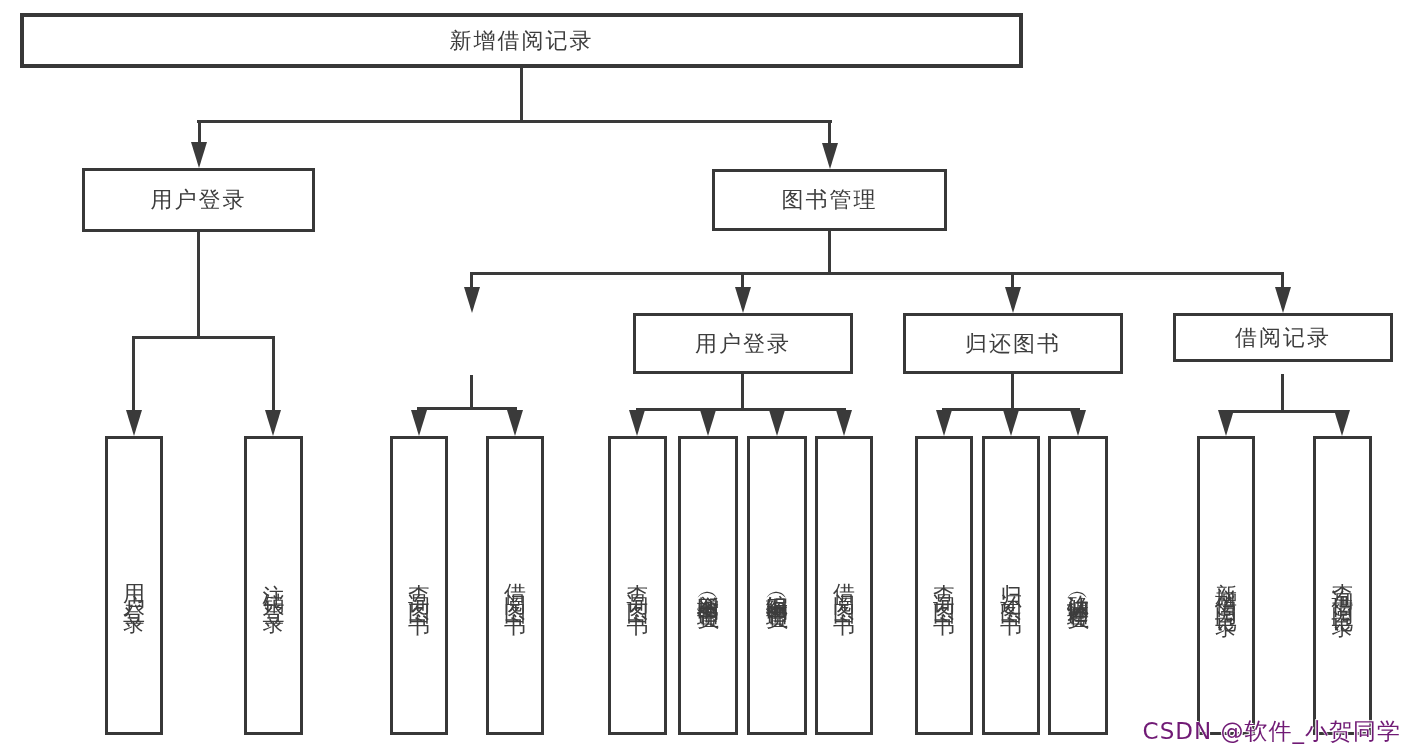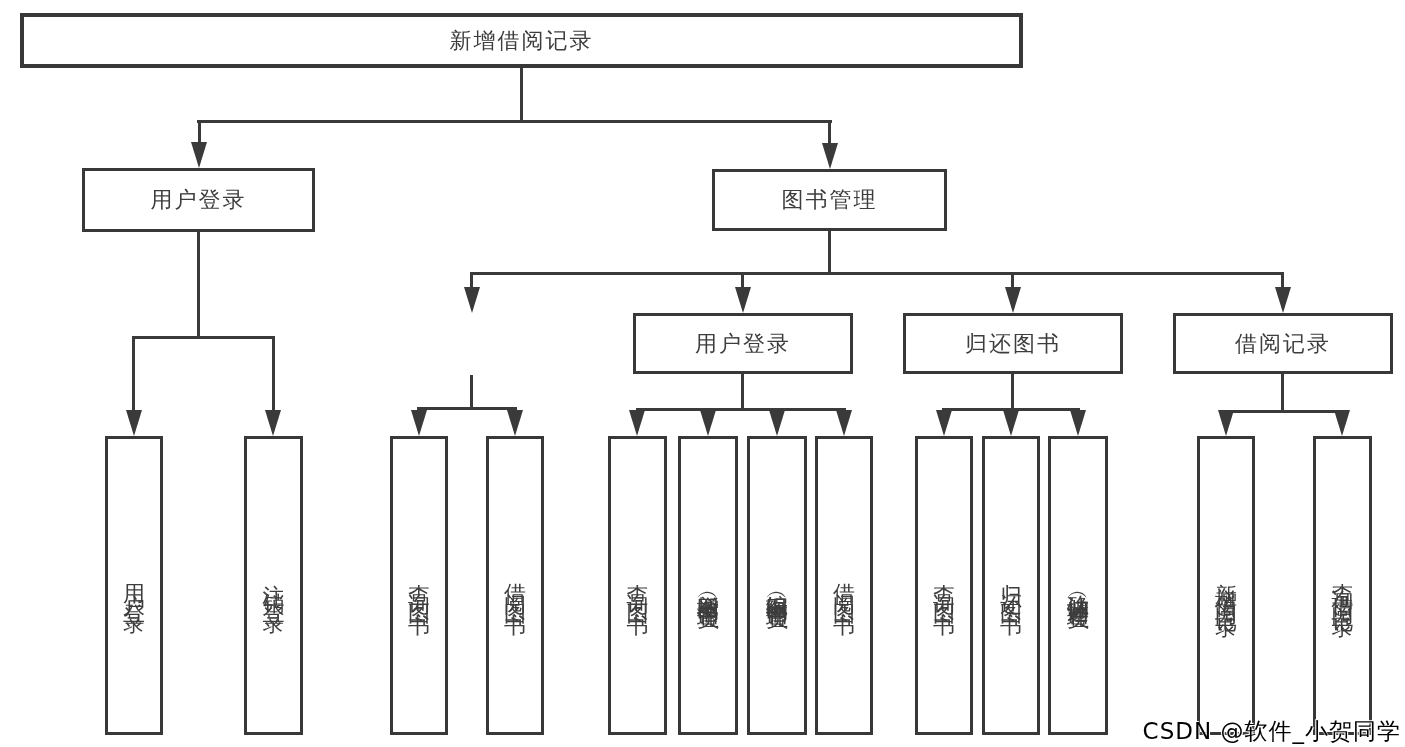--- a/index.html
+++ b/index.html
@@ -26,21 +26,21 @@
   .vline,.hline{position:absolute;background:#3a3a3a;}
   .vline{width:3px;}
   .hline{height:3px;}
   .arrow{
     position:absolute;width:0;height:0;
     border-left:8px solid transparent;border-right:8px solid transparent;
     border-top:26px solid #3a3a3a;
   }
   .watermark{
     position:absolute;top:716px;right:4px;font-size:23px;letter-spacing:1px;
-    color:#000000;white-space:nowrap;
+    color:#701a75;white-space:nowrap;
     text-shadow:0 0 2px #ffffff,1px 1px 0 #ffffff,-1px -1px 0 #ffffff;
   }
 </style>
 </head>
 <body>
 
 <div class="canvas">
 
   <div class="node root" style="left:20px;top:13px;width:1003px;height:55px;">新增借阅记录</div>
 
@@ -67,21 +67,21 @@
   <div class="arrow" style="left:464px;top:287px;"></div>
   <div class="vline" style="left:741px;top:272px;height:20px;"></div>
   <div class="arrow" style="left:735px;top:287px;"></div>
   <div class="vline" style="left:1011px;top:272px;height:20px;"></div>
   <div class="arrow" style="left:1005px;top:287px;"></div>
   <div class="vline" style="left:1281px;top:272px;height:20px;"></div>
   <div class="arrow" style="left:1275px;top:287px;"></div>
 
   <div class="node" style="left:633px;top:313px;width:220px;height:61px;">用户登录</div>
   <div class="node" style="left:903px;top:313px;width:220px;height:61px;">归还图书</div>
-  <div class="node" style="left:1173px;top:313px;width:220px;height:61px;">借阅记录</div>
+  <div class="node" style="left:1173px;top:313px;width:220px;height:49px;">借阅记录</div>
 
   <div class="vline" style="left:470px;top:375px;height:34px;"></div>
   <div class="hline" style="left:417px;top:407px;width:100px;"></div>
   <div class="vline" style="left:417px;top:407px;height:10px;"></div>
   <div class="arrow" style="left:411px;top:410px;"></div>
   <div class="vline" style="left:514px;top:407px;height:10px;"></div>
   <div class="arrow" style="left:507px;top:410px;"></div>
 
   <div class="vline" style="left:741px;top:374px;height:36px;"></div>
   <div class="hline" style="left:636px;top:408px;width:210px;"></div>

